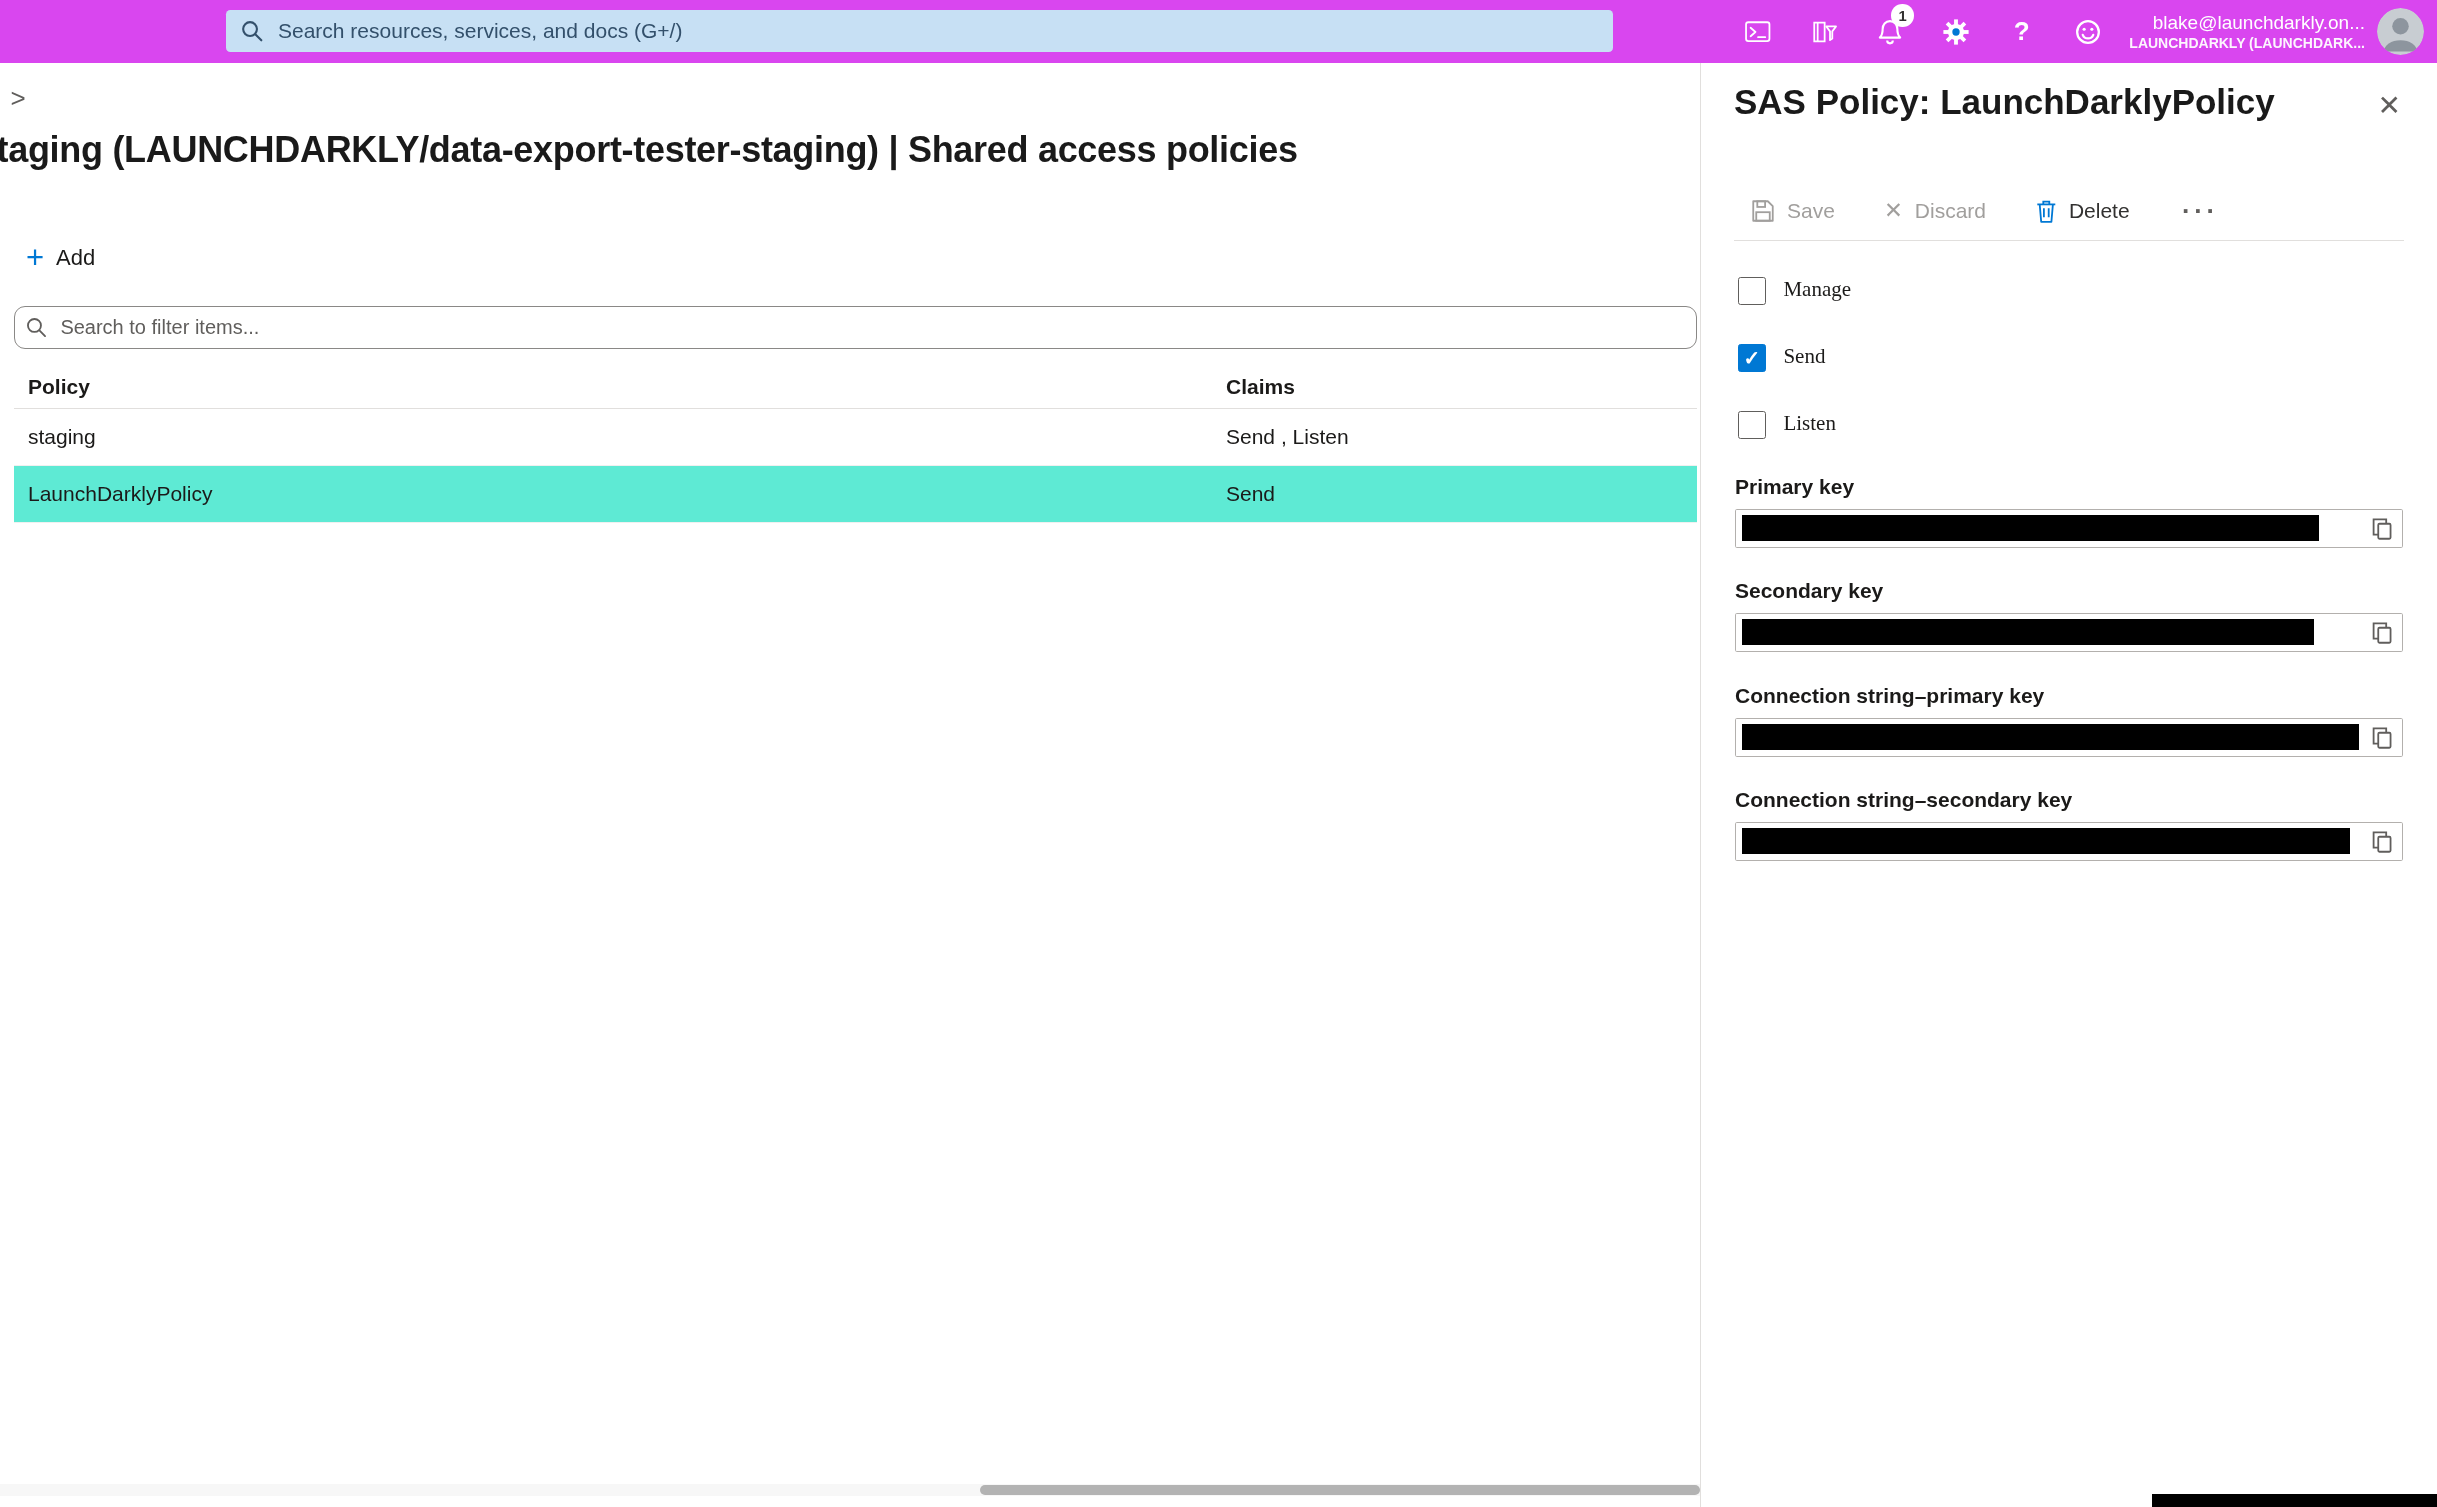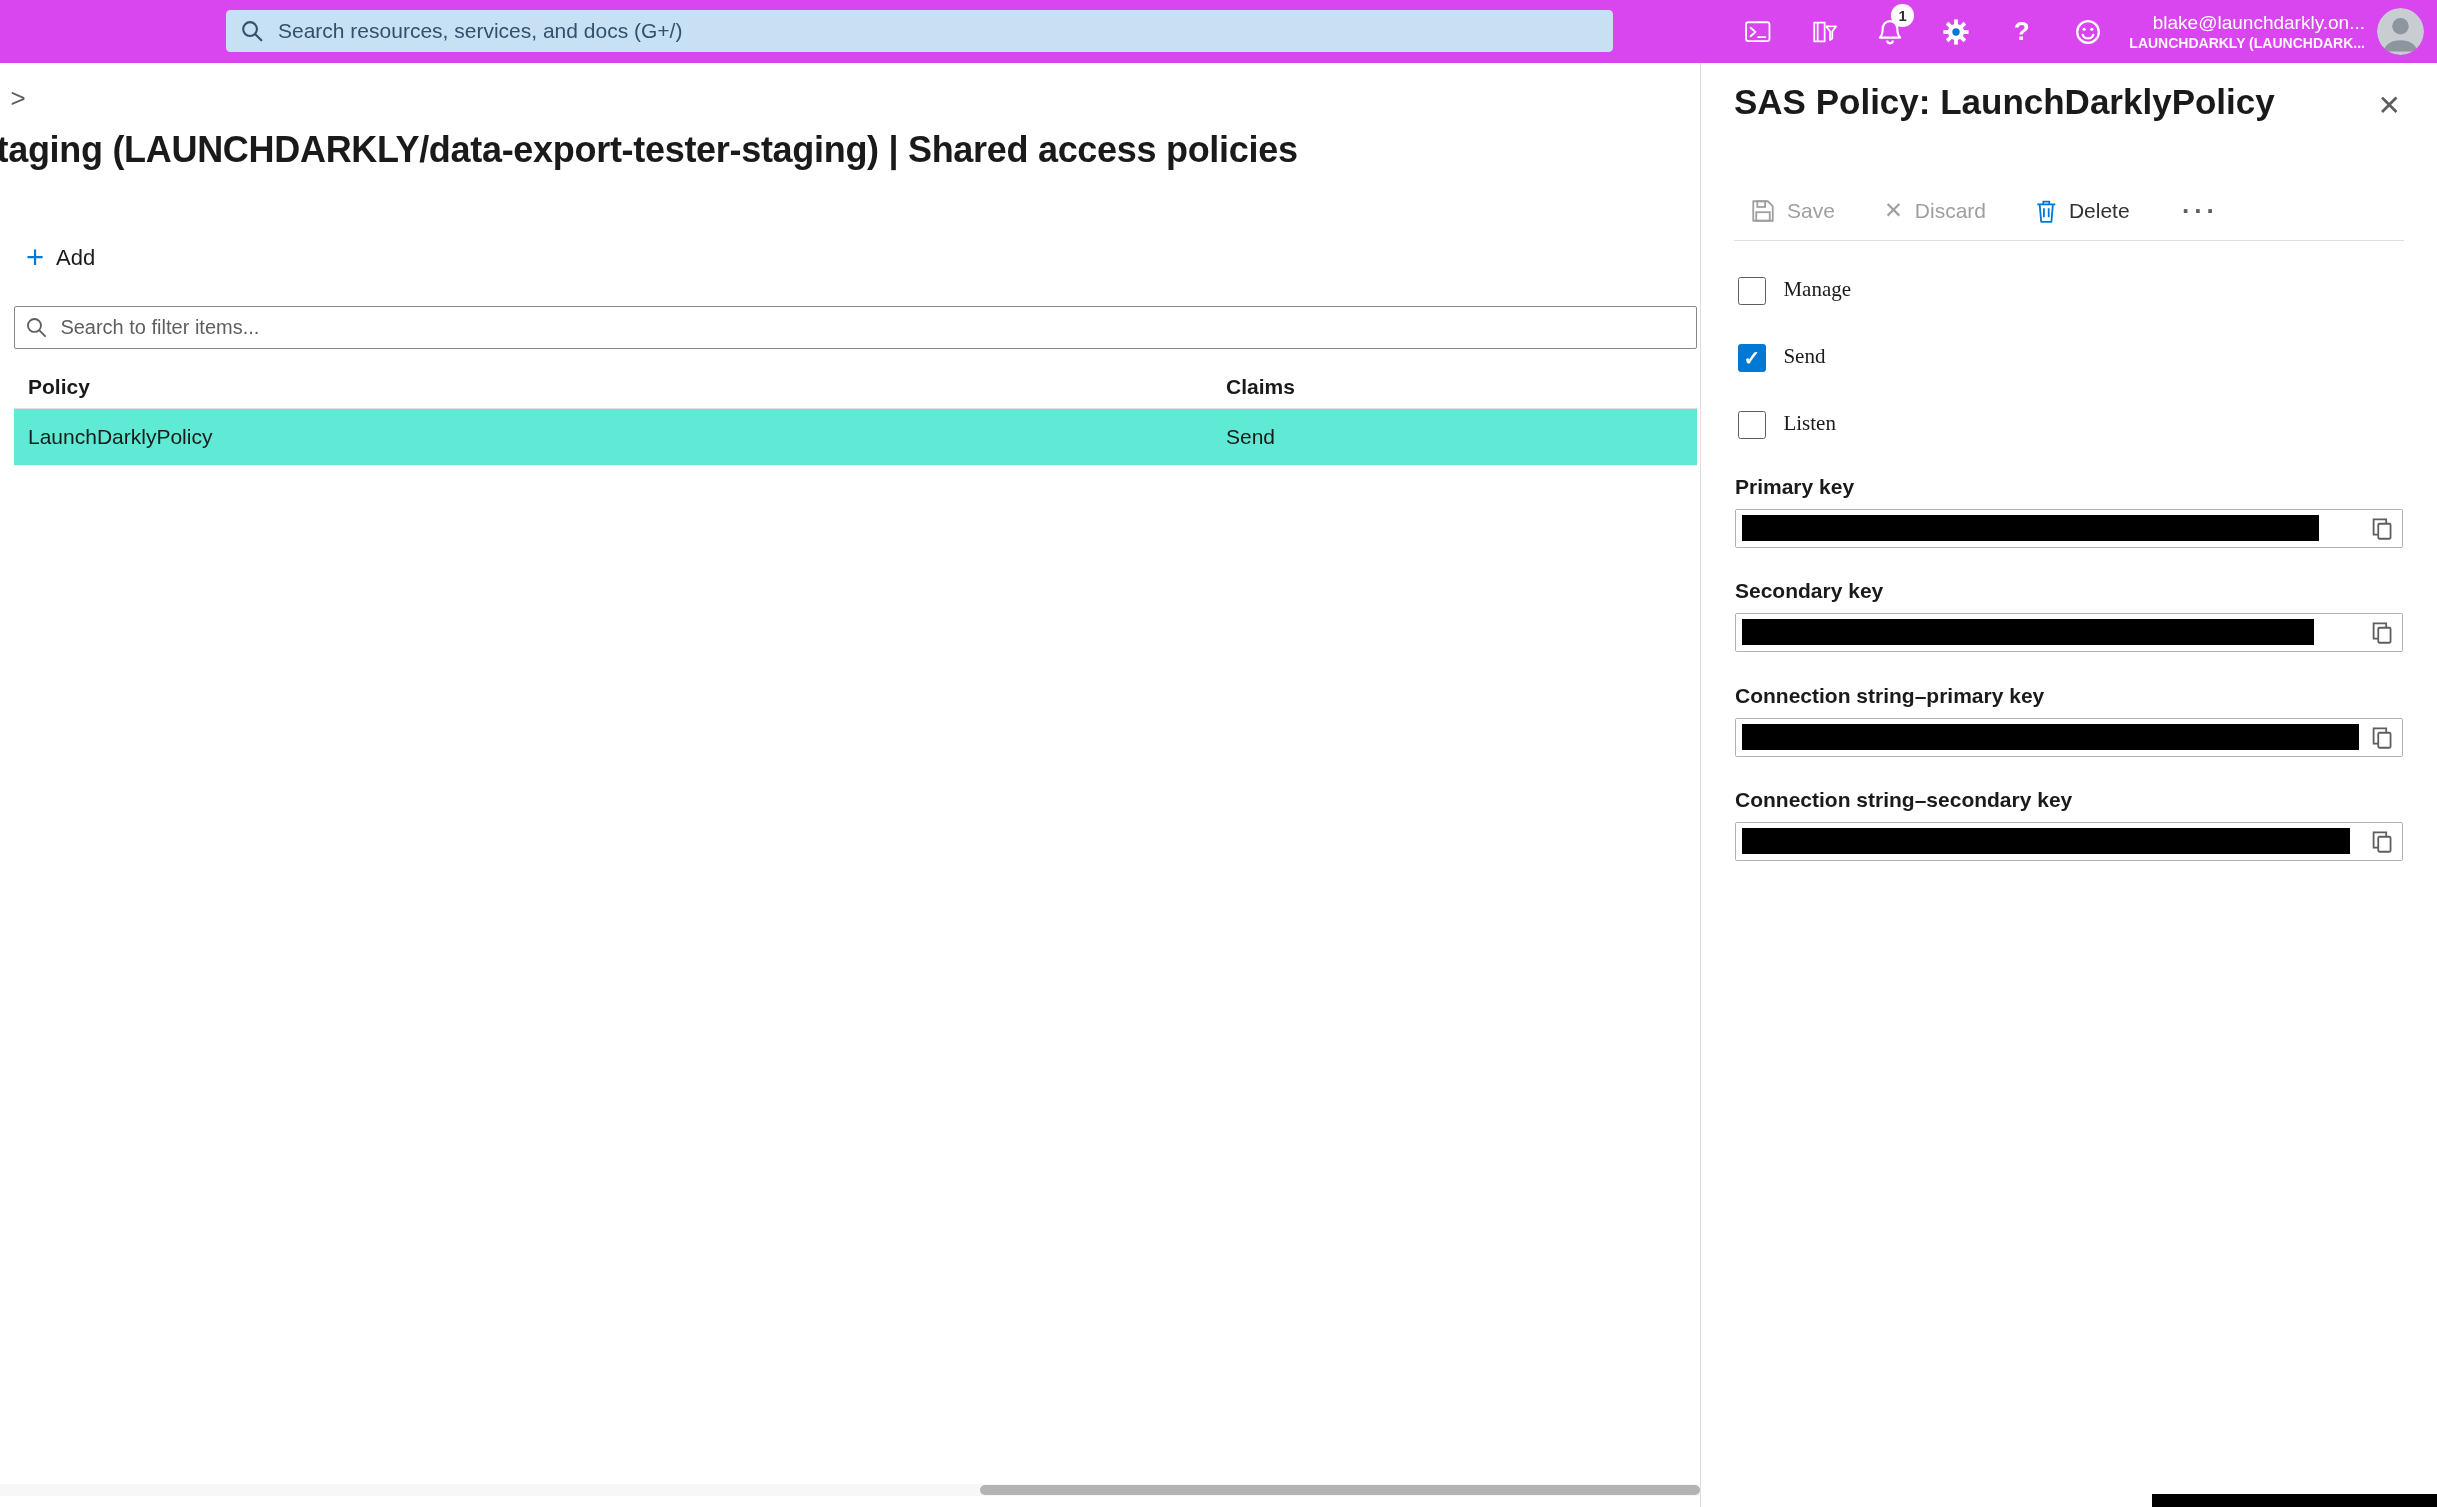--- a/index.html
+++ b/index.html
@@ -28,21 +28,21 @@
   .avatar{width:47px;height:47px;border-radius:50%;overflow:hidden;margin-right:14px;flex:0 0 auto;}
 
   
   .crumb{position:absolute;left:10.4px;top:83px;font-size:26px;color:#605e5c;}
   .page-title{position:absolute;left:-3.5px;top:129px;margin:0;font-size:36px;font-weight:700;
               white-space:nowrap;color:#1a1a1a;letter-spacing:-0.3px;}
   .add-btn{position:absolute;left:26px;top:242px;display:flex;align-items:center;gap:12px;
            font-size:22px;color:#1b1a19;}
   .add-btn .plus{color:#0078d4;font-size:31px;font-weight:400;line-height:1;}
   .filter-box{position:absolute;left:14px;top:306px;width:1683px;height:43px;box-sizing:border-box;
-              border:0.9px solid #8a8886;border-radius:2px;display:flex;align-items:center;padding:0 10.4px;}
+              border:0.9px solid #8a8886;border-radius:11px;display:flex;align-items:center;padding:0 10.4px;}
   .filter-box svg{flex:0 0 auto;margin-right:10.4px;}
   .filter-box input{font-size:20px;color:#323130;}
   .filter-box input::placeholder{color:#605e5c;opacity:1;}
 
   .table{position:absolute;left:14px;top:365px;width:1683px;}
   .row{display:grid;grid-template-columns:1198px 1fr;align-items:center;padding-left:14px;}
   .thead{height:43px;border-bottom:0.9px solid #e1dfdd;font-weight:700;font-size:21px;}
   .trow{height:56px;border-bottom:0.9px solid #f0f0f0;font-size:21px;}
   .trow.selected{background:#5eead4;}
 
@@ -170,20 +170,24 @@
           <path d="M10.2 10.2 L14.2 14.2" stroke-linecap="round"></path>
       </svg>
       <input placeholder="Search to filter items..." style="">
     </div>
 
     <div class="table">
       <div class="row thead">
         <div>Policy</div>
         <div>Claims</div>
       </div>
+      <div class="row trow">
+        <div>staging</div>
+        <div>Send , Listen</div>
+      </div>
       <div class="row trow selected">
         <div>LaunchDarklyPolicy</div>
         <div>Send</div>
       </div>
     </div>
 
     <div class="hscroll-track">
       <div class="hscroll-thumb"></div>
     </div>
   </main>

